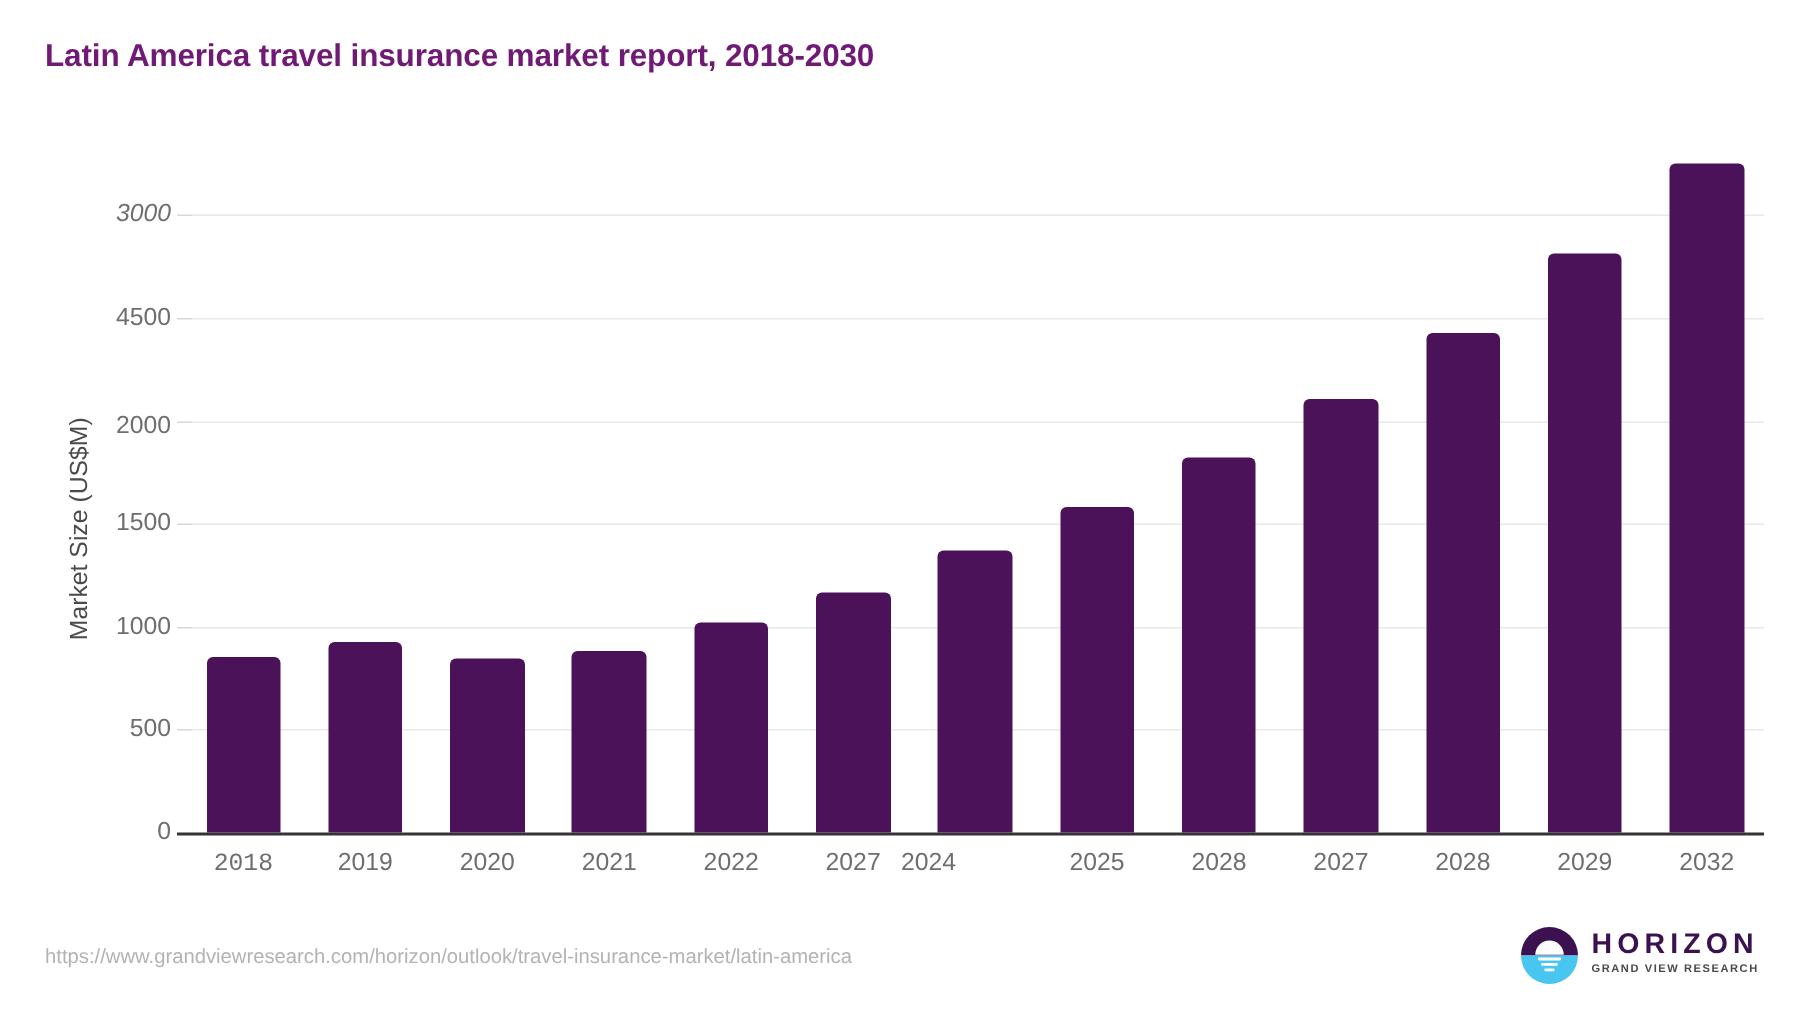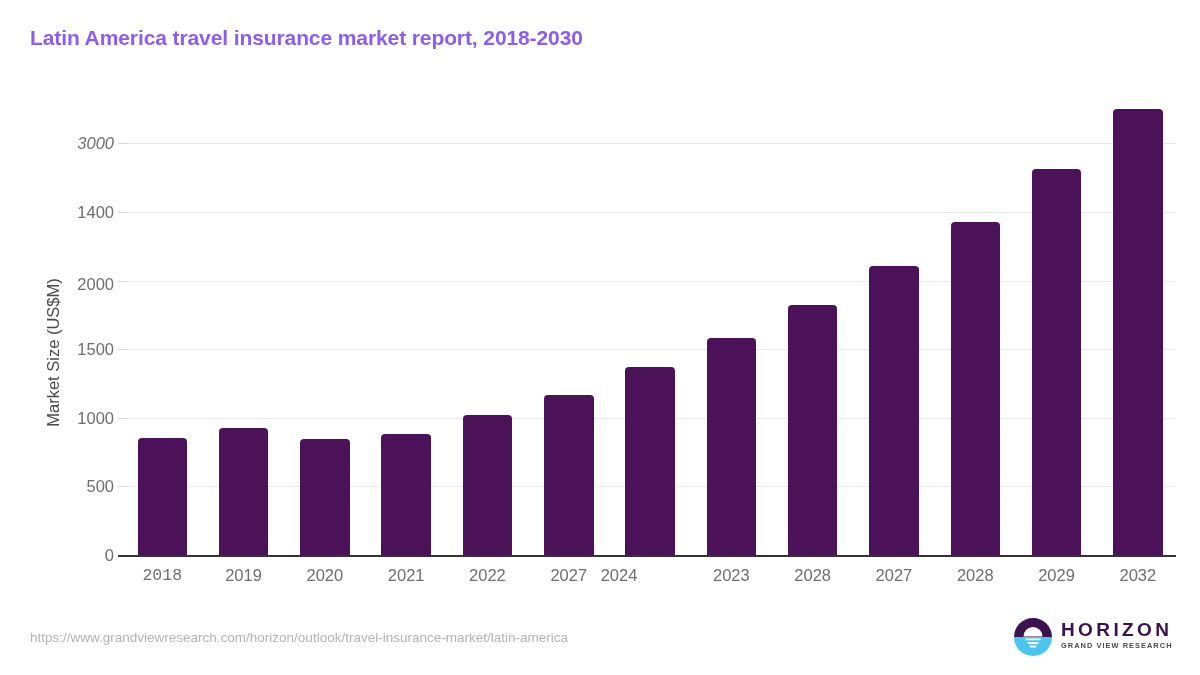--- a/index.html
+++ b/index.html
@@ -22,21 +22,21 @@
     box-sizing: border-box;
   }
 
   
   #chart-title {
     position: absolute;
     left: 30px;
     top: 26px;
     font-size: 21px;
     font-weight: bold;
-    color: #8b5cf6;
+    color: #701a75;
     letter-spacing: -0.1px;
     white-space: nowrap;
   }
 
   
   #plot-wrap {
     position: absolute;
     left: 0;
     top: 0;
     width: 1200px;
@@ -212,21 +212,21 @@
         <div class="y-tick" style="top: 280.6px;"></div>
         <div class="y-tick" style="top: 212px;"></div>
         <div class="y-tick" style="top: 143.4px;"></div>
       </div>
     <div id="y-tick-labels">
         <div class="y-tick-label" style="top: 555px;">0</div>
         <div class="y-tick-label" style="top: 486.4px;">500</div>
         <div class="y-tick-label" style="top: 417.8px;">1000</div>
         <div class="y-tick-label" style="top: 349.2px;">1500</div>
         <div class="y-tick-label" style="top: 284px;">2000</div>
-        <div class="y-tick-label" style="top: 212px;">1400</div>
+        <div class="y-tick-label" style="top: 212px;">4500</div>
         <div class="y-tick-label" style="top: 143.4px; font-style: italic;">3000</div>
       </div>
 
     <div id="bars">
         <div class="bar" title="2018: 856" style="left: 137.5px; top: 437.557px; width: 49.5px; height: 117.443px; background: rgb(75, 18, 89);"></div>
         <div class="bar" title="2019: 929" style="left: 218.8px; top: 427.541px; width: 49.5px; height: 127.459px; background: rgb(75, 18, 89);"></div>
         <div class="bar" title="2020: 842" style="left: 300.1px; top: 439.478px; width: 49.5px; height: 115.522px; background: rgb(75, 18, 89);"></div>
         <div class="bar" title="2021: 879" style="left: 381.4px; top: 434.401px; width: 49.5px; height: 120.599px; background: rgb(75, 18, 89);"></div>
         <div class="bar" title="2022: 1018" style="left: 462.7px; top: 415.33px; width: 49.5px; height: 139.67px; background: rgb(75, 18, 89);"></div>
         <div class="bar" title="2023: 1169" style="left: 544px; top: 394.613px; width: 49.5px; height: 160.387px; background: rgb(75, 18, 89);"></div>
@@ -240,21 +240,21 @@
       </div>
 
     <div id="x-tick-labels">
         <div class="x-tick-label" style="left: 117.25px; font-family: Liberation Mono, monospace;">2018</div>
         <div class="x-tick-label" style="left: 198.55px;">2019</div>
         <div class="x-tick-label" style="left: 279.85px;">2020</div>
         <div class="x-tick-label" style="left: 361.15px;">2021</div>
         <div class="x-tick-label" style="left: 442.45px;">2022</div>
         <div class="x-tick-label" style="left: 523.75px;">2027</div>
         <div class="x-tick-label" style="left: 574px;">2024</div>
-        <div class="x-tick-label" style="left: 686.35px;">2023</div>
+        <div class="x-tick-label" style="left: 686.35px;">2025</div>
         <div class="x-tick-label" style="left: 767.65px;">2028</div>
         <div class="x-tick-label" style="left: 848.95px;">2027</div>
         <div class="x-tick-label" style="left: 930.25px;">2028</div>
         <div class="x-tick-label" style="left: 1011.55px;">2029</div>
         <div class="x-tick-label" style="left: 1092.85px;">2032</div>
       </div>
   </div>
 
   <div id="footer-url">https://www.grandviewresearch.com/horizon/outlook/travel-insurance-market/latin-america</div>
 

